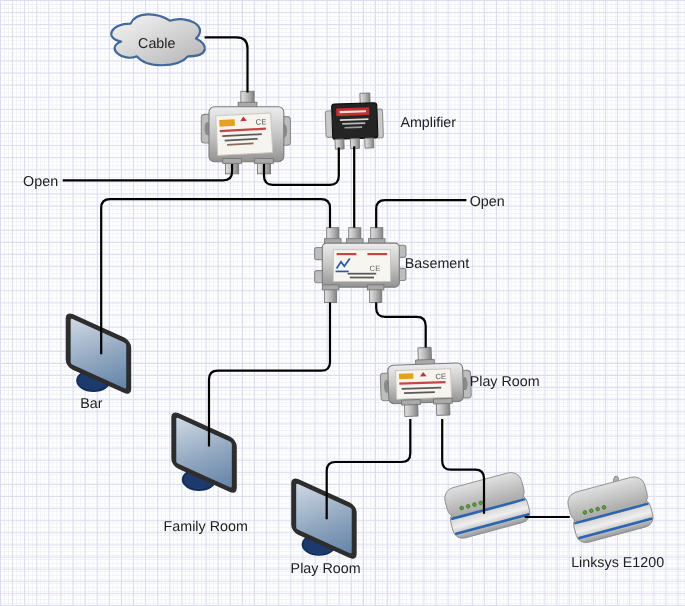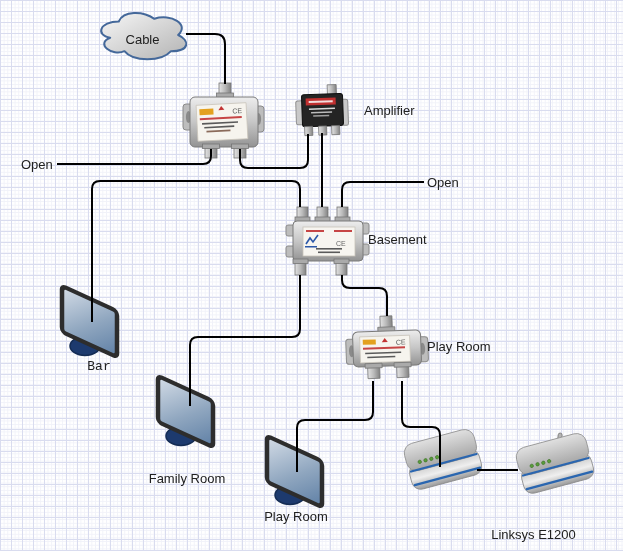--- a/index.html
+++ b/index.html
@@ -225,24 +225,24 @@
   <div class="lbl" style="left:21px;top:158px;">Open</div>
 
   <div class="lbl" style="left:364px;top:104px;">Amplifier</div>
 
   <div class="lbl" style="left:427px;top:176px;">Open</div>
 
   <div class="lbl" style="left:368px;top:233px;text-align:right;">Basement</div>
 
   <div class="lbl" style="left:427px;top:340px;">Play Room</div>
 
-  <div class="lbl center" style="left:59px;top:360px;width:80px;font-family:Liberation Mono, monospace;">Bar</div>
+  <div class="lbl center" style="left:43px;top:360px;width:80px;">Bar</div>
 
   <div class="lbl center" style="left:137px;top:472px;width:100px;">Family Room</div>
 
   <div class="lbl center" style="left:246px;top:510px;width:100px;">Play Room</div>
 
   <div class="lbl center" style="left:388px;top:502px;width:110px;">
   </div>
 
-  <div class="lbl center" style="left:476px;top:504px;width:115px;margin-top:24px;">Linksys E1200</div>
+  <div class="lbl center" style="left:504px;top:504px;width:115px;">Linksys E1200</div>
 
 </div>
 
 </body></html>

